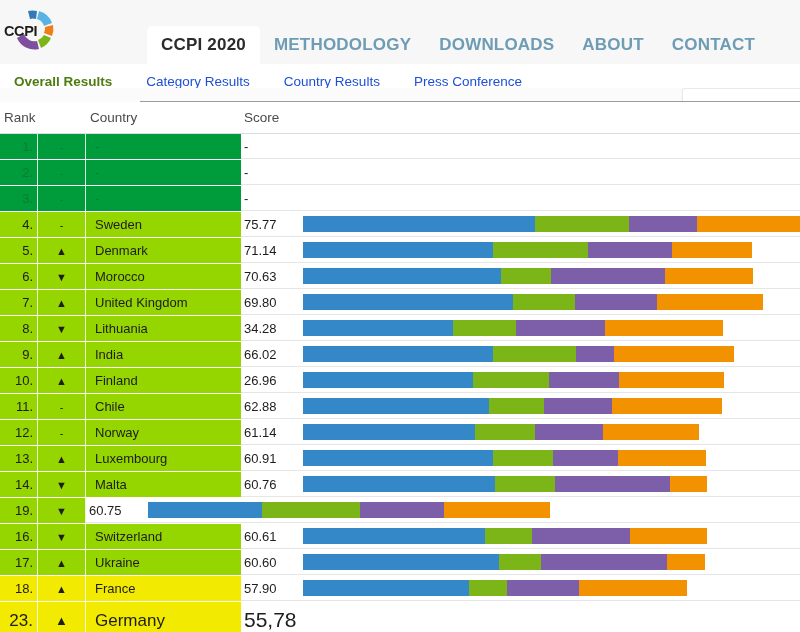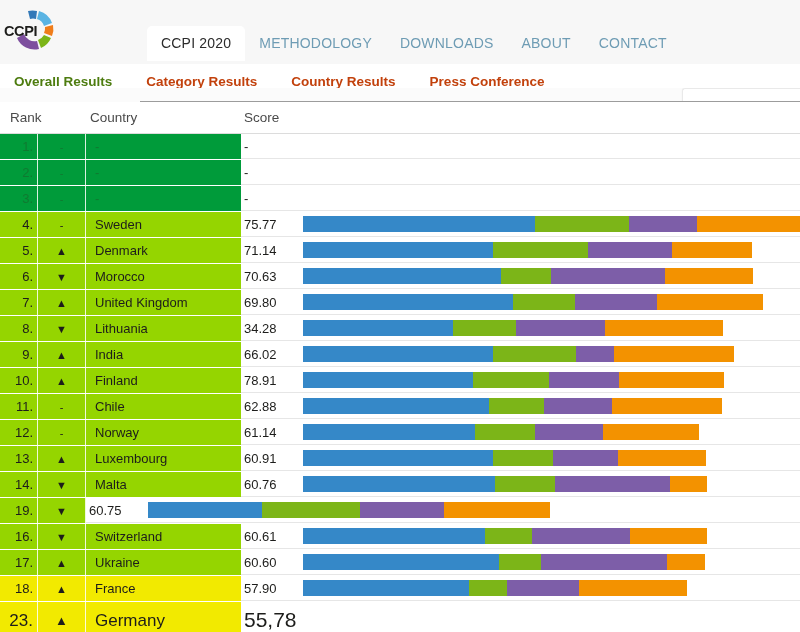--- a/index.html
+++ b/index.html
@@ -43,22 +43,22 @@
     white-space: nowrap;
   }
   .mainnav {
     display: flex;
     align-items: flex-end;
     gap: 0px;
     padding-top: 26px;
     margin-left: 12px;
   }
   .mainnav a {
-    font-size: 14px;
-    font-weight: normal;
+    font-size: 17px;
+    font-weight: bold;
     letter-spacing: 0.2px;
     color: #6e9cb4;
     text-decoration: none;
     padding: 9px 14px 10px 14px;
     white-space: nowrap;
   }
   .mainnav a.active {
     color: #2b2b2b;
     background: #ffffff;
     border-radius: 5px 5px 0 0;
@@ -69,26 +69,25 @@
     position: relative;
     height: 36px;
     background: #ffffff;
     display: flex;
     align-items: center;
     padding-left: 14px;
     border-bottom: 1px solid #ffffff;
   }
   .subnav a {
     font-size: 13.5px;
-    color: #c2410c;
+    color: #1d4ed8;
     text-decoration: none;
     padding: 0 22px 0 0;
     margin-right: 12px;
     white-space: nowrap;
-    font-weight: bold;
   }
   .subnav a.active {
     color: #4d7c0f;
     font-weight: bold;
   }
   .subnav-underline {
     position:absolute; left:0; bottom:0; width:800px; height:1px; background:#ececec;
   }
 
   
@@ -122,21 +121,21 @@
     display: flex;
     align-items: center;
     height: 32px;
     background: #ffffff;
     border-bottom: 1px solid #dcdcdc;
   }
   .th {
     font-size: 13.5px;
     color: #4a4a4a;
   }
-  .th-rank  { width: 38px; padding-left: 10px; }
+  .th-rank  { width: 38px; padding-left: 4px; }
   .th-arrow { width: 48px; }
   .th-country { width: 155px; padding-left: 4px; }
   .th-score { width: 58px; padding-left: 3px; }
 
   .row {
     display: flex;
     align-items: stretch;
     height: 26px;
     border-bottom: 1px solid #ffffff;
   }
@@ -346,21 +345,21 @@
               <div class="seg" style="width: 83px; background: rgb(124, 181, 24);"></div>
               <div class="seg" style="width: 38px; background: rgb(125, 94, 168);"></div>
               <div class="seg" style="width: 120px; background: rgb(243, 146, 0);"></div>
             </div>
           </div>
         </div>
         <div class="row light">
           <div class="cell c-rank">10.</div>
           <div class="cell c-arrow">▲</div>
           <div class="cell c-country">Finland</div>
-          <div class="cell c-score">78.91</div>
+          <div class="cell c-score">26.96</div>
           <div class="c-bar">
             <div class="barwrap">
               <div class="seg" style="width: 170px; background: rgb(53, 136, 200);"></div>
               <div class="seg" style="width: 76px; background: rgb(124, 181, 24);"></div>
               <div class="seg" style="width: 70px; background: rgb(125, 94, 168);"></div>
               <div class="seg" style="width: 105px; background: rgb(243, 146, 0);"></div>
             </div>
           </div>
         </div>
         <div class="row light">

